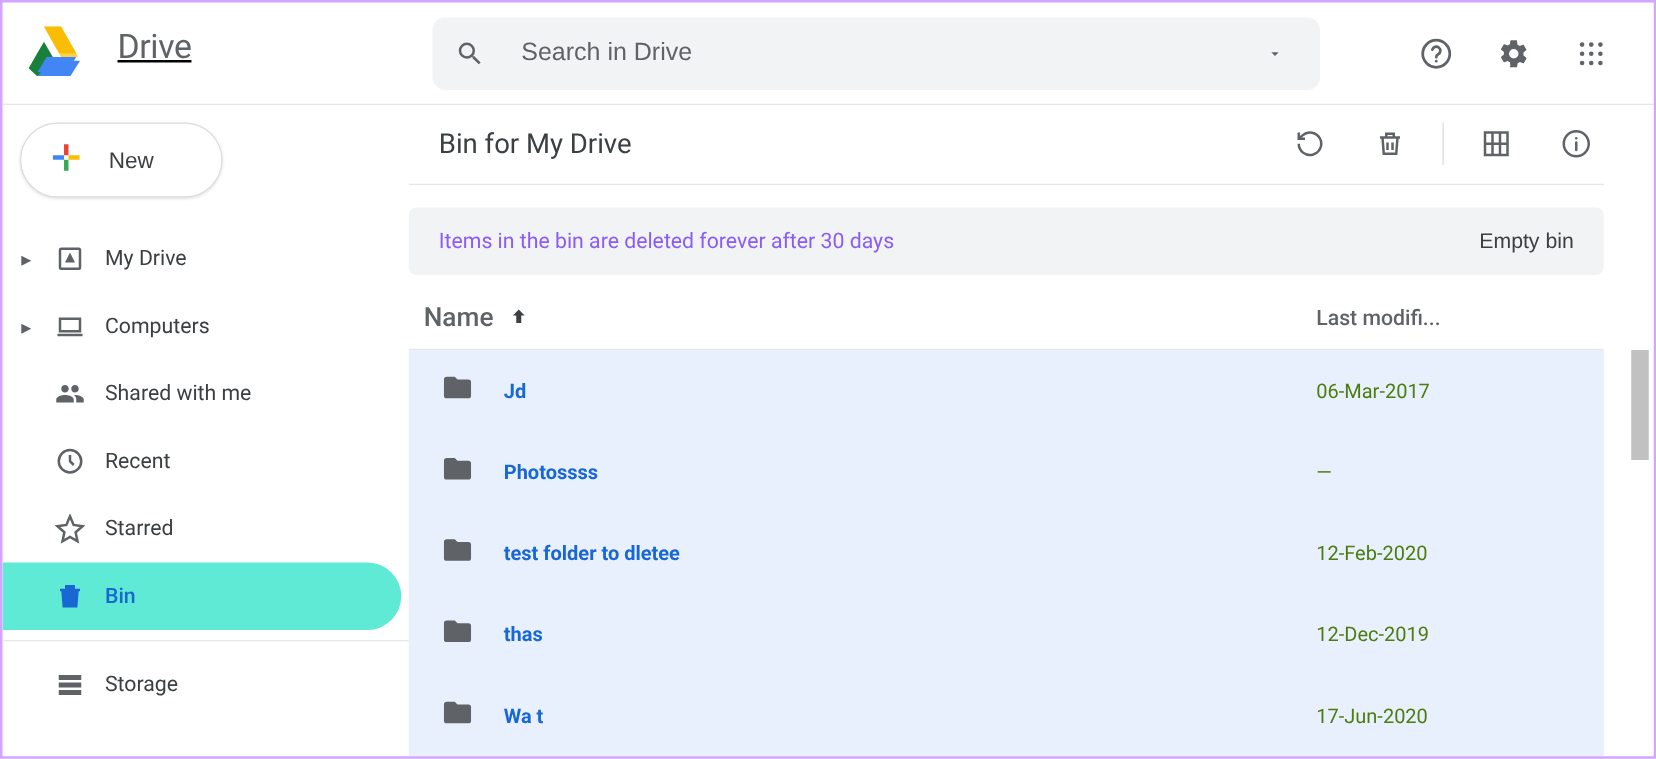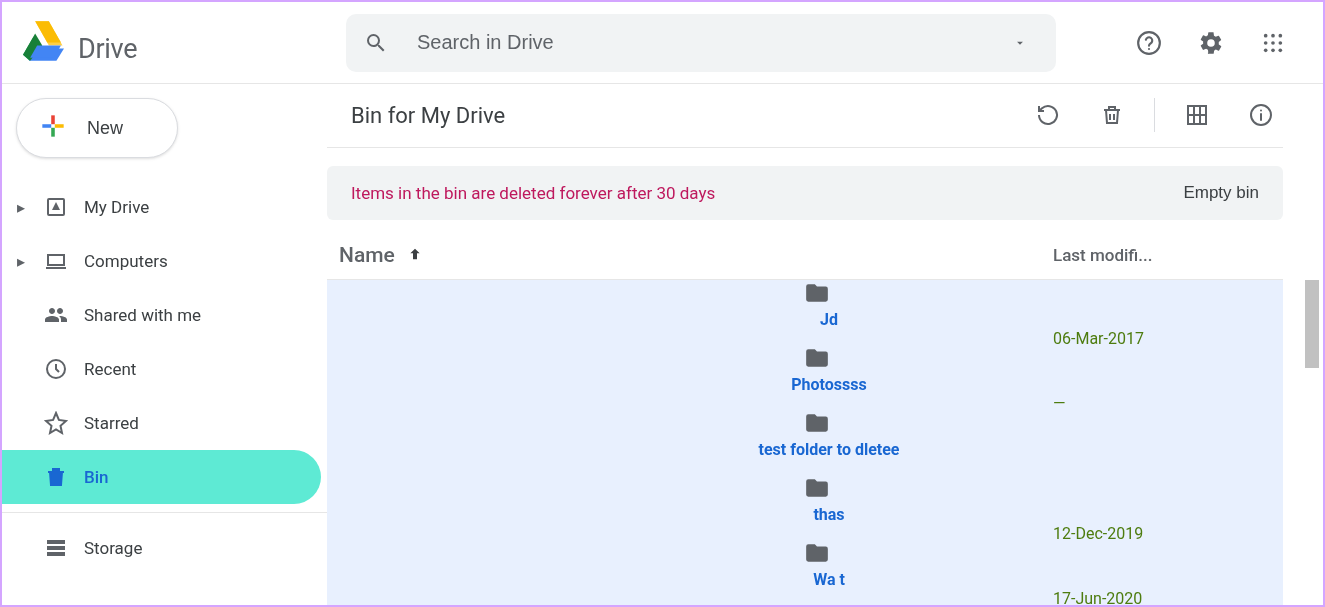--- a/index.html
+++ b/index.html
@@ -13,23 +13,24 @@
   }
   .header {
     display: flex;
     align-items: center;
     height: 82px;
     padding: 0 4px 0 18px;
     border-bottom: 1px solid #e6e6e6;
   }
   .logo-wrap {
     display: flex;
-    align-items: flex-end;
+    align-items: flex-start;
     width: 326px;
-    gap: 14px;
+    gap: 30px;
+    text-decoration: underline;
   }
   .logo-wrap .app-name {
     font-size: 27px;
     color: #5f6368;
     letter-spacing: -0.3px;
   }
   .search-wrap {
     flex: 1;
     display: flex;
     align-items: center;
@@ -177,21 +178,21 @@
   .banner {
     display: flex;
     align-items: center;
     background: #f1f3f4;
     height: 62px;
     padding: 0 24px;
     margin-top: 18px;
     border-radius: 6px;
   }
   .banner .banner-msg {
-    color: #be185d;
+    color: #8b5cf6;
     font-size: 17px;
   }
   .banner .empty-bin {
     margin-left: auto;
     color: #3c4043;
     font-size: 17px;
     background: none; border: none; cursor: pointer;
   }
   .cols {
     display: flex;
@@ -214,21 +215,20 @@
     background: #e8f0fe;
     position: relative;
   }
   .file-row {
     display: flex;
     align-items: center;
     height: 65px;
     padding-left: 26px;
     border-bottom: 1px solid rgba(255,255,255,0.0);
     cursor: pointer;
-    flex-direction: column;
   }
   .file-row .folder-icon {
     width: 28px; flex-shrink: 0;
   }
   .file-row .file-name {
     color: #1967d2;
     font-weight: 700;
     font-size: 16px;
     margin-left: 22px;
   }
@@ -467,20 +467,21 @@
               <path d="M10 4H4a2 2 0 0 0-2 2v12a2 2 0 0 0 2 2h16a2 2 0 0 0 2-2V8a2 2 0 0 0-2-2h-8z"></path>
             </svg></span>
         <span class="file-name">Photossss</span>
         <span class="file-date">—</span>
       </div>
       <div class="file-row">
         <span class="folder-icon"><svg width="26" height="26" viewBox="0 0 24 24" fill="#5f6368">
               <path d="M10 4H4a2 2 0 0 0-2 2v12a2 2 0 0 0 2 2h16a2 2 0 0 0 2-2V8a2 2 0 0 0-2-2h-8z"></path>
             </svg></span>
         <span class="file-name">test folder to dletee</span>
+        <span class="file-date">12-Feb-2020</span>
       </div>
       <div class="file-row">
         <span class="folder-icon"><svg width="26" height="26" viewBox="0 0 24 24" fill="#5f6368">
               <path d="M10 4H4a2 2 0 0 0-2 2v12a2 2 0 0 0 2 2h16a2 2 0 0 0 2-2V8a2 2 0 0 0-2-2h-8z"></path>
             </svg></span>
         <span class="file-name">thas</span>
         <span class="file-date">12-Dec-2019</span>
       </div>
       <div class="file-row">
         <span class="folder-icon"><svg width="26" height="26" viewBox="0 0 24 24" fill="#5f6368">

